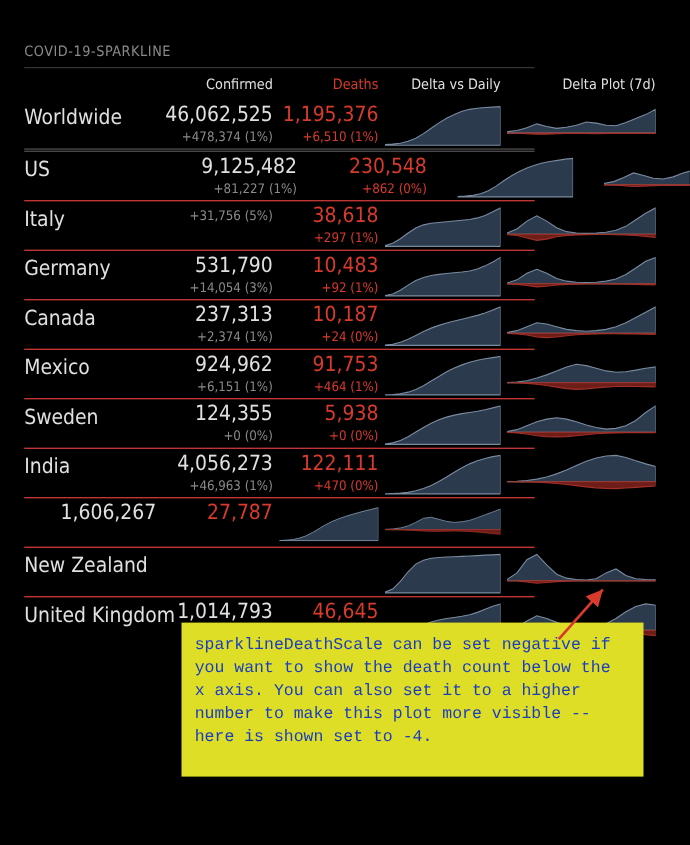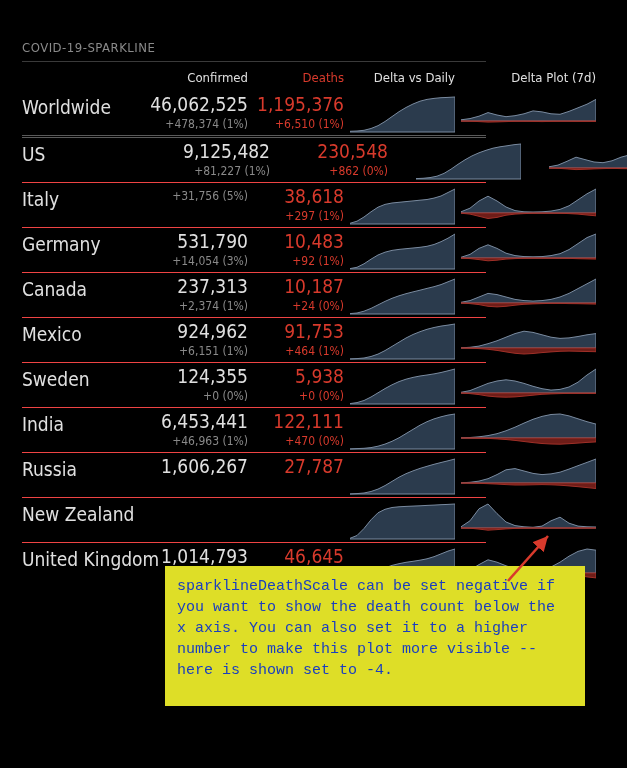--- a/index.html
+++ b/index.html
@@ -232,37 +232,36 @@
           <path d="M0,37 L0.0,36.6 L7.0,35.6 L14.0,33.5 L21.0,30.0 L28.0,25.8 L35.0,21.6 L42.0,17.8 L49.0,14.6 L56.0,12.2 L63.0,10.4 L70.0,9.0 L77.0,8.0 L84.0,6.9 L91.0,5.5 L98.0,3.8 L105.0,2.0 L105,37 Z" fill="var(--spark-fill)" stroke="var(--spark-stroke)" stroke-width="1"></path>
         </svg>
         <svg class="spark2" viewBox="0 0 135 38">
           <path d="M0,26 L0.0,25.3 L9.0,23.6 L18.0,20.0 L27.0,16.4 L36.0,14.0 L45.0,12.8 L54.0,14.0 L63.0,16.4 L72.0,19.3 L81.0,21.7 L90.0,23.1 L99.0,22.4 L108.0,20.0 L117.0,15.2 L126.0,8.0 L135.0,2.0 L135,26 Z" fill="var(--spark-fill)" stroke="var(--spark-stroke)" stroke-width="1"></path>
           <path d="M0,26 L0.0,26.1 L9.0,26.6 L18.0,27.6 L27.0,29.1 L36.0,29.9 L45.0,30.2 L54.0,29.9 L63.0,29.1 L72.0,28.2 L81.0,27.3 L90.0,26.9 L99.0,26.6 L108.0,26.4 L117.0,26.4 L126.0,26.4 L135.0,26.4 L135,26 Z" fill="var(--spark-death)" stroke="#a03028" stroke-width="1"></path>
         </svg>
       </div>
       <div class="row sep">
         <div class="country">India</div>
         <div class="numcell">
-          <div class="big">6,453,441</div>
+          <div class="big">4,056,273</div>
                   <div class="sub">+46,963 (1%)</div>
         </div>
         <div class="numcell deaths">
           <div class="big">122,111</div>
                   <div class="sub">+470 (0%)</div>
         </div>
         <svg class="spark" viewBox="0 0 105 38">
           <path d="M0,37 L0.0,37.0 L7.0,36.6 L14.0,36.3 L21.0,35.6 L28.0,34.2 L35.0,32.1 L42.0,29.3 L49.0,25.8 L56.0,21.6 L63.0,17.4 L70.0,13.2 L77.0,9.7 L84.0,6.9 L91.0,4.8 L98.0,3.1 L105.0,2.0 L105,37 Z" fill="var(--spark-fill)" stroke="var(--spark-stroke)" stroke-width="1"></path>
         </svg>
         <svg class="spark2" viewBox="0 0 135 38">
           <path d="M0,26 L0.0,25.8 L9.0,25.5 L18.0,24.8 L27.0,23.6 L36.0,21.7 L45.0,18.8 L54.0,15.2 L63.0,11.1 L72.0,7.3 L81.0,4.4 L90.0,2.5 L99.0,2.0 L108.0,3.9 L117.0,6.8 L126.0,9.7 L135.0,12.1 L135,26 Z" fill="var(--spark-fill)" stroke="var(--spark-stroke)" stroke-width="1"></path>
           <path d="M0,26 L0.0,26.0 L9.0,26.1 L18.0,26.2 L27.0,26.4 L36.0,26.9 L45.0,27.5 L54.0,28.4 L63.0,29.5 L72.0,30.6 L81.0,31.5 L90.0,32.0 L99.0,32.2 L108.0,31.7 L117.0,31.1 L126.0,30.4 L135.0,29.9 L135,26 Z" fill="var(--spark-death)" stroke="#a03028" stroke-width="1"></path>
         </svg>
       </div>
       <div class="row sep">
-        <div class="country">Russia</div>
         <div class="numcell">
           <div class="big">1,606,267</div>
                   <div class="sub"></div>
         </div>
         <div class="numcell deaths">
           <div class="big">27,787</div>
                   <div class="sub"></div>
         </div>
         <svg class="spark" viewBox="0 0 105 38">
           <path d="M0,37 L0.0,37.0 L7.0,36.6 L14.0,36.0 L21.0,34.5 L28.0,32.1 L35.0,28.6 L42.0,24.4 L49.0,20.2 L56.0,16.7 L63.0,13.9 L70.0,11.4 L77.0,9.3 L84.0,7.3 L91.0,5.5 L98.0,3.8 L105.0,2.0 L105,37 Z" fill="var(--spark-fill)" stroke="var(--spark-stroke)" stroke-width="1"></path>

